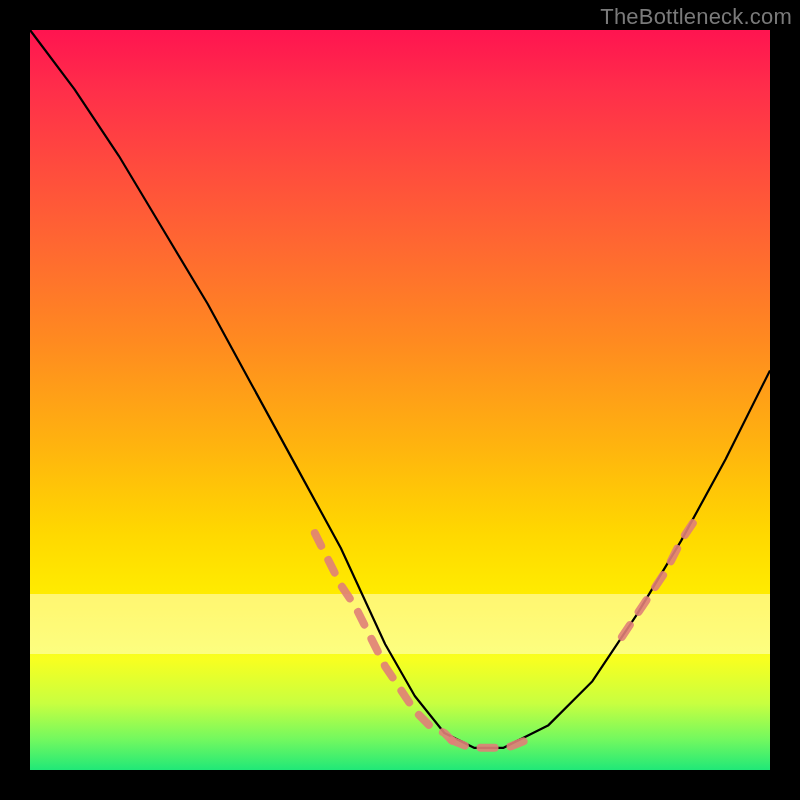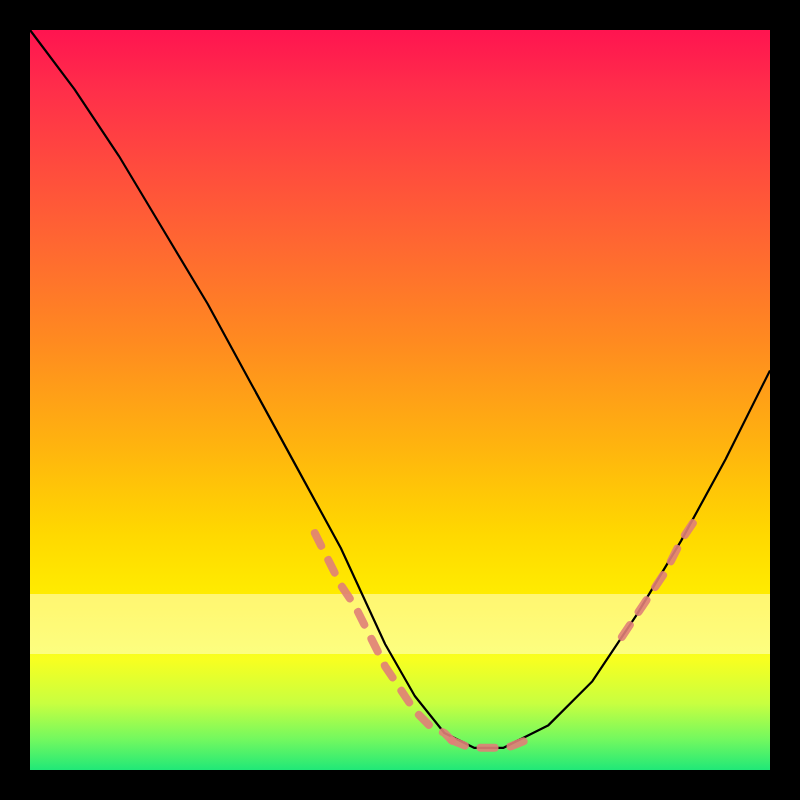--- a/index.html
+++ b/index.html
@@ -66,20 +66,21 @@
     top: 0;
     width: 740px;
     height: 740px;
     overflow: visible;
   }
 </style>
 </head>
 <body>
 
 <div class="frame">
+  <div class="watermark">TheBottleneck.com</div>
 
   <div class="plot-area">
     <div class="pale-band"></div>
     <svg class="curve" viewBox="0 0 740 740" preserveAspectRatio="none">
       <g id="series-group">
           <path d="M0.00 0.00 L44.40 59.20 L88.80 125.80 L133.20 199.80 L177.60 273.80 L222.00 355.20 L266.40 436.60 L310.80 518.00 L355.20 614.20 L384.80 666.00 L414.40 703.00 L444.00 717.80 L473.60 717.80 L518.00 695.60 L562.40 651.20 L606.80 584.60 L651.20 510.60 L695.60 429.20 L740.00 340.40" fill="none" stroke="#000000" stroke-width="2.2" stroke-linejoin="round"></path>
           <path d="M284.90 503.20 L296.00 525.40 L310.80 555.00 L325.60 577.20 L340.40 606.80 L355.20 636.40 L370.00 658.60 L384.80 680.80 L399.60 695.60 L414.40 703.00 L421.80 710.40" fill="none" stroke="#e08078" stroke-width="8" stroke-linecap="round" stroke-dasharray="14 16" opacity="0.9"></path>
           <path d="M421.80 710.40 L436.60 716.32 L451.40 717.80 L466.20 717.80 L481.00 716.32 L495.80 710.40" fill="none" stroke="#e08078" stroke-width="8" stroke-linecap="round" stroke-dasharray="14 16" opacity="0.9"></path>
           <path d="M592.00 606.80 L606.80 584.60 L621.60 562.40 L636.40 540.20 L651.20 510.60 L666.00 488.40" fill="none" stroke="#e08078" stroke-width="8" stroke-linecap="round" stroke-dasharray="14 16" opacity="0.9"></path>
         </g>

